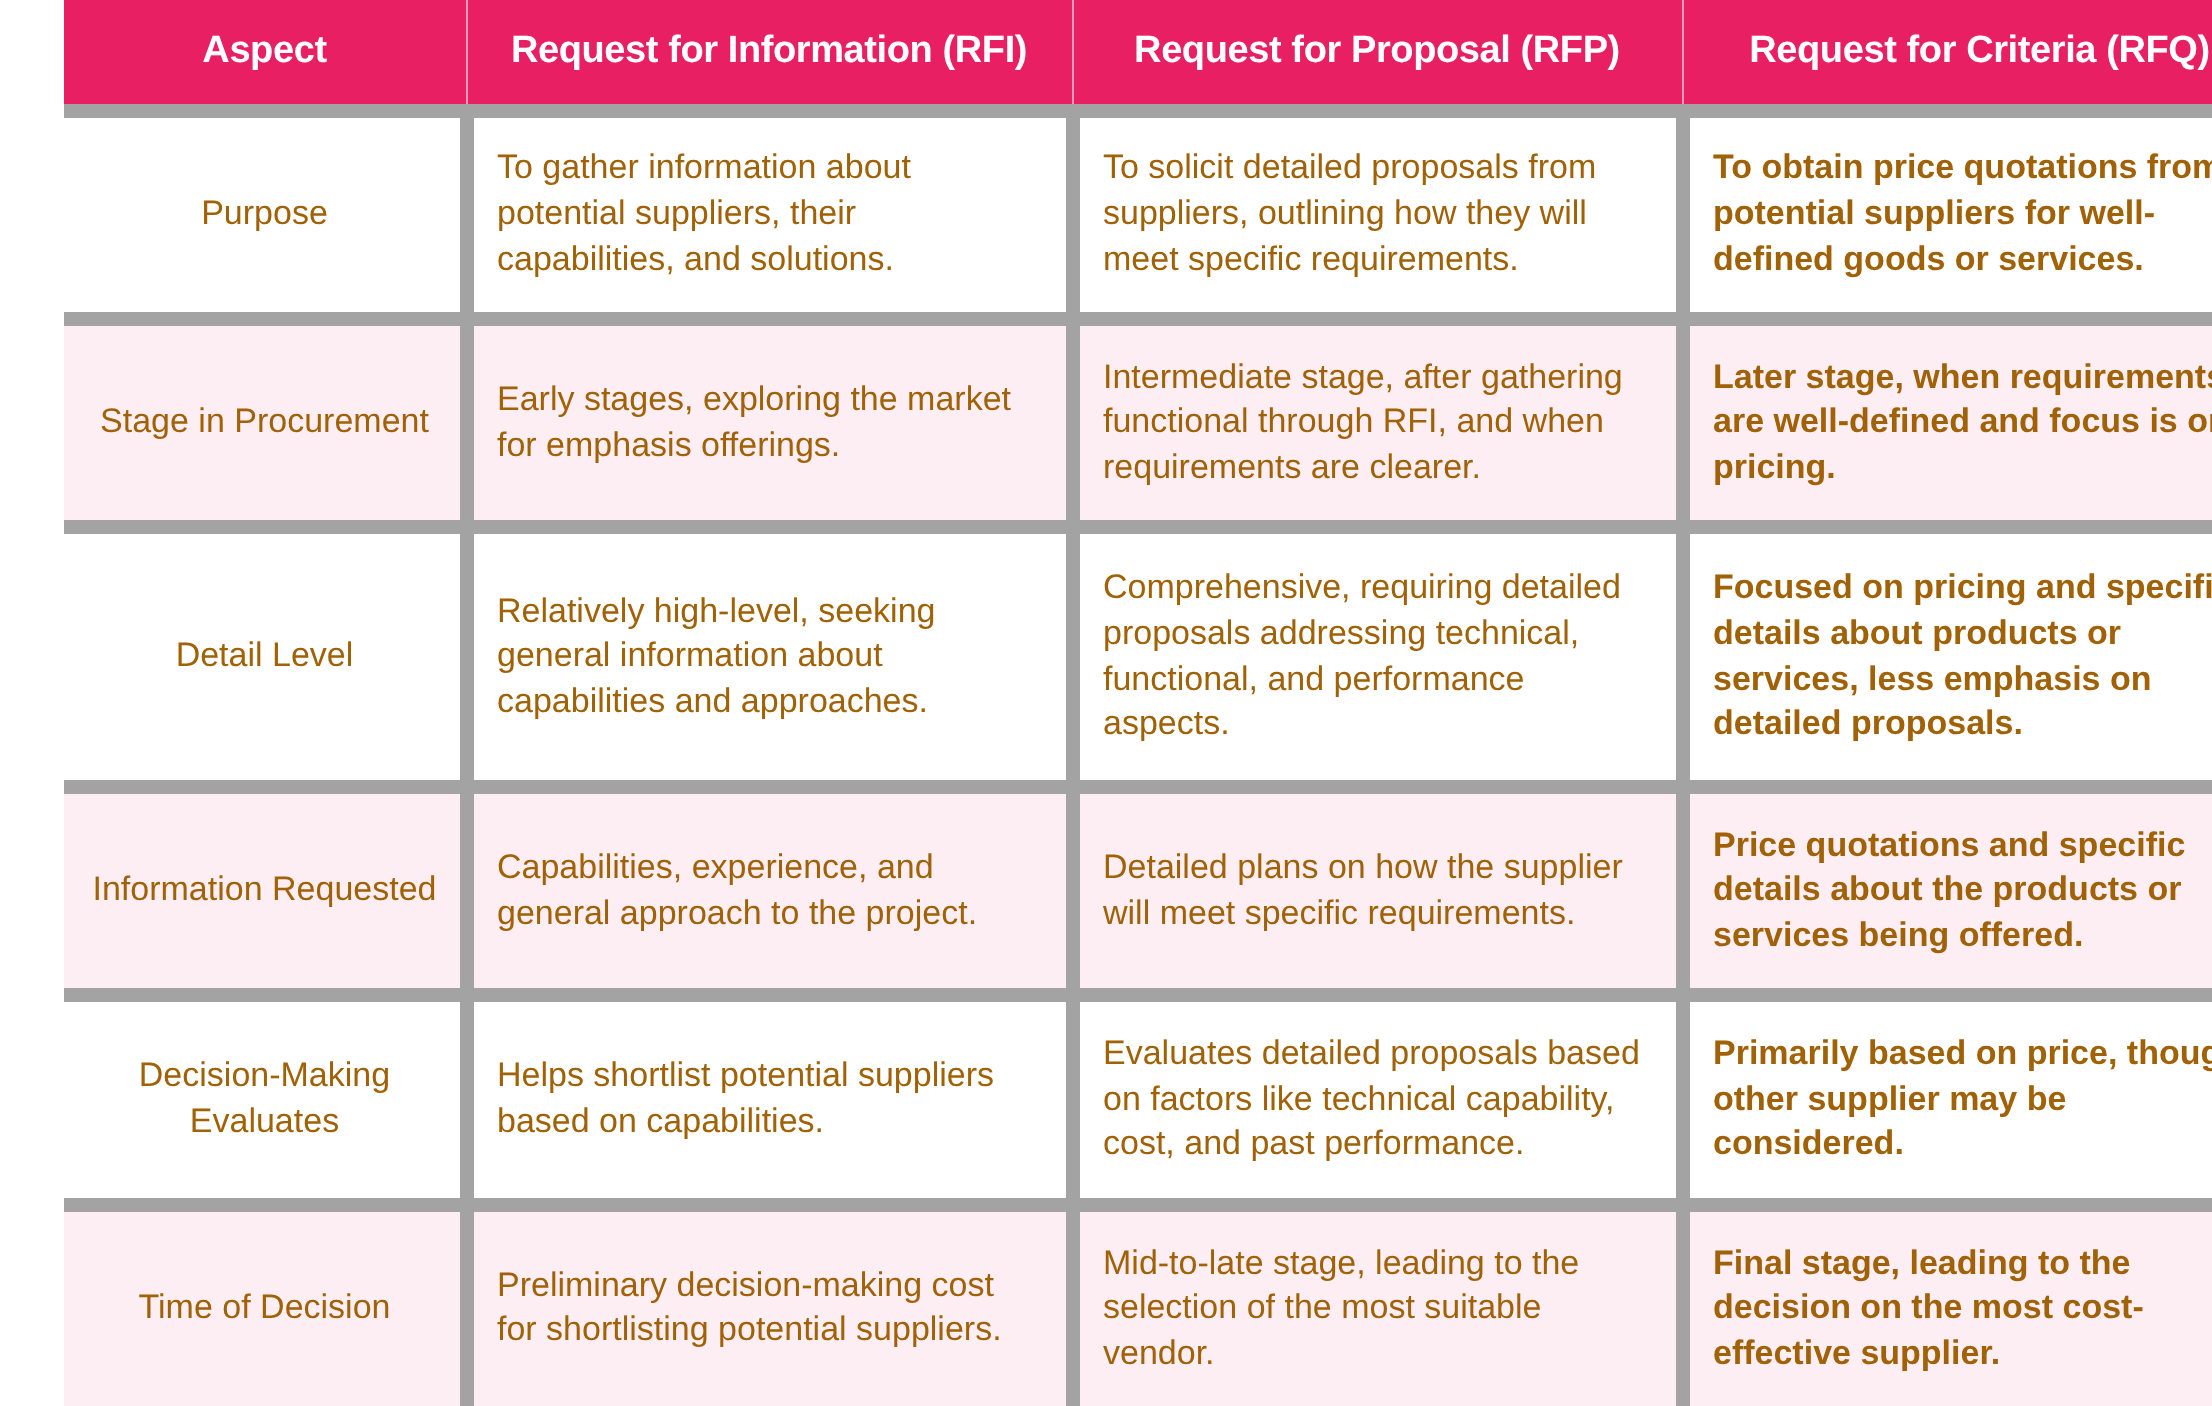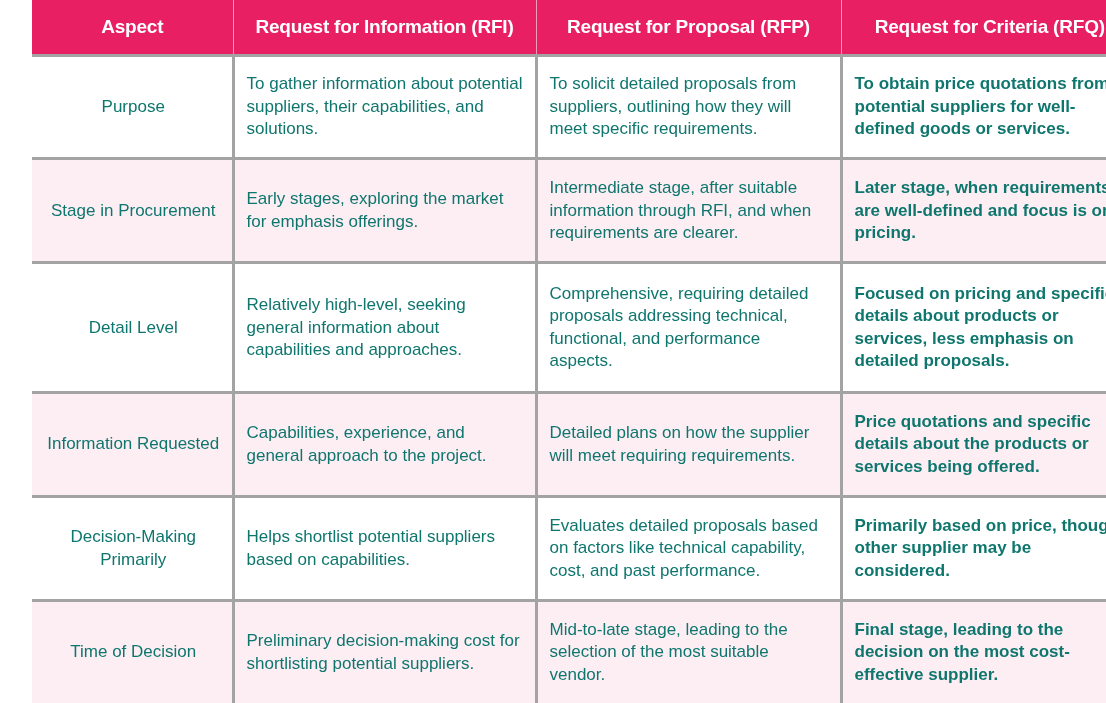--- a/index.html
+++ b/index.html
@@ -43,25 +43,25 @@
     box-sizing: border-box;
   }
   thead tr th + th {
     border-left: 1px solid #f07;
   }
   thead tr th + th {
     border-left: 1px solid rgba(255,255,255,0.55);
   }
 
   tbody td {
-    border: 3px solid #a3a3a3;
+    border: 7px solid #a3a3a3;
     vertical-align: middle;
     font-size: 17px;
     line-height: 1.33;
-    color: #0f766e;
+    color: #a16207;
     padding: 10px 12px 10px 12px;
     box-sizing: border-box;
   }
   tbody td.aspect-cell {
     padding-left: 9px;
     padding-right: 6px;
     text-align: center;
   }
   tbody tr.row-shaded td {
     background: #fdeef4;
@@ -118,21 +118,21 @@
           </td>
       </tr>
       <tr class="row-shaded">
         <td class="aspect-cell">
             <span class="cell-text">Stage in Procurement</span>
           </td>
         <td>
             <span class="cell-text">Early stages, exploring the market for emphasis offerings.</span>
           </td>
         <td>
-            <span class="cell-text">Intermediate stage, after suitable information through RFI, and when requirements are clearer.</span>
+            <span class="cell-text">Intermediate stage, after gathering functional through RFI, and when requirements are clearer.</span>
           </td>
         <td>
             <span class="cell-text">Later stage, when requirements are well-defined and focus is on pricing.</span>
           </td>
       </tr>
       <tr class="row-plain">
         <td class="aspect-cell">
             <span class="cell-text">Detail Level</span>
           </td>
         <td>
@@ -146,29 +146,29 @@
           </td>
       </tr>
       <tr class="row-shaded">
         <td class="aspect-cell">
             <span class="cell-text">Information Requested</span>
           </td>
         <td>
             <span class="cell-text">Capabilities, experience, and general approach to the project.</span>
           </td>
         <td>
-            <span class="cell-text">Detailed plans on how the supplier will meet requiring requirements.</span>
+            <span class="cell-text">Detailed plans on how the supplier will meet specific requirements.</span>
           </td>
         <td>
             <span class="cell-text">Price quotations and specific details about the products or services being offered.</span>
           </td>
       </tr>
       <tr class="row-plain">
         <td class="aspect-cell">
-            <span class="cell-text">Decision-Making Primarily</span>
+            <span class="cell-text">Decision-Making Evaluates</span>
           </td>
         <td>
             <span class="cell-text">Helps shortlist potential suppliers based on capabilities.</span>
           </td>
         <td>
             <span class="cell-text">Evaluates detailed proposals based on factors like technical capability, cost, and past performance.</span>
           </td>
         <td>
             <span class="cell-text">Primarily based on price, though other supplier may be considered.</span>
           </td>

